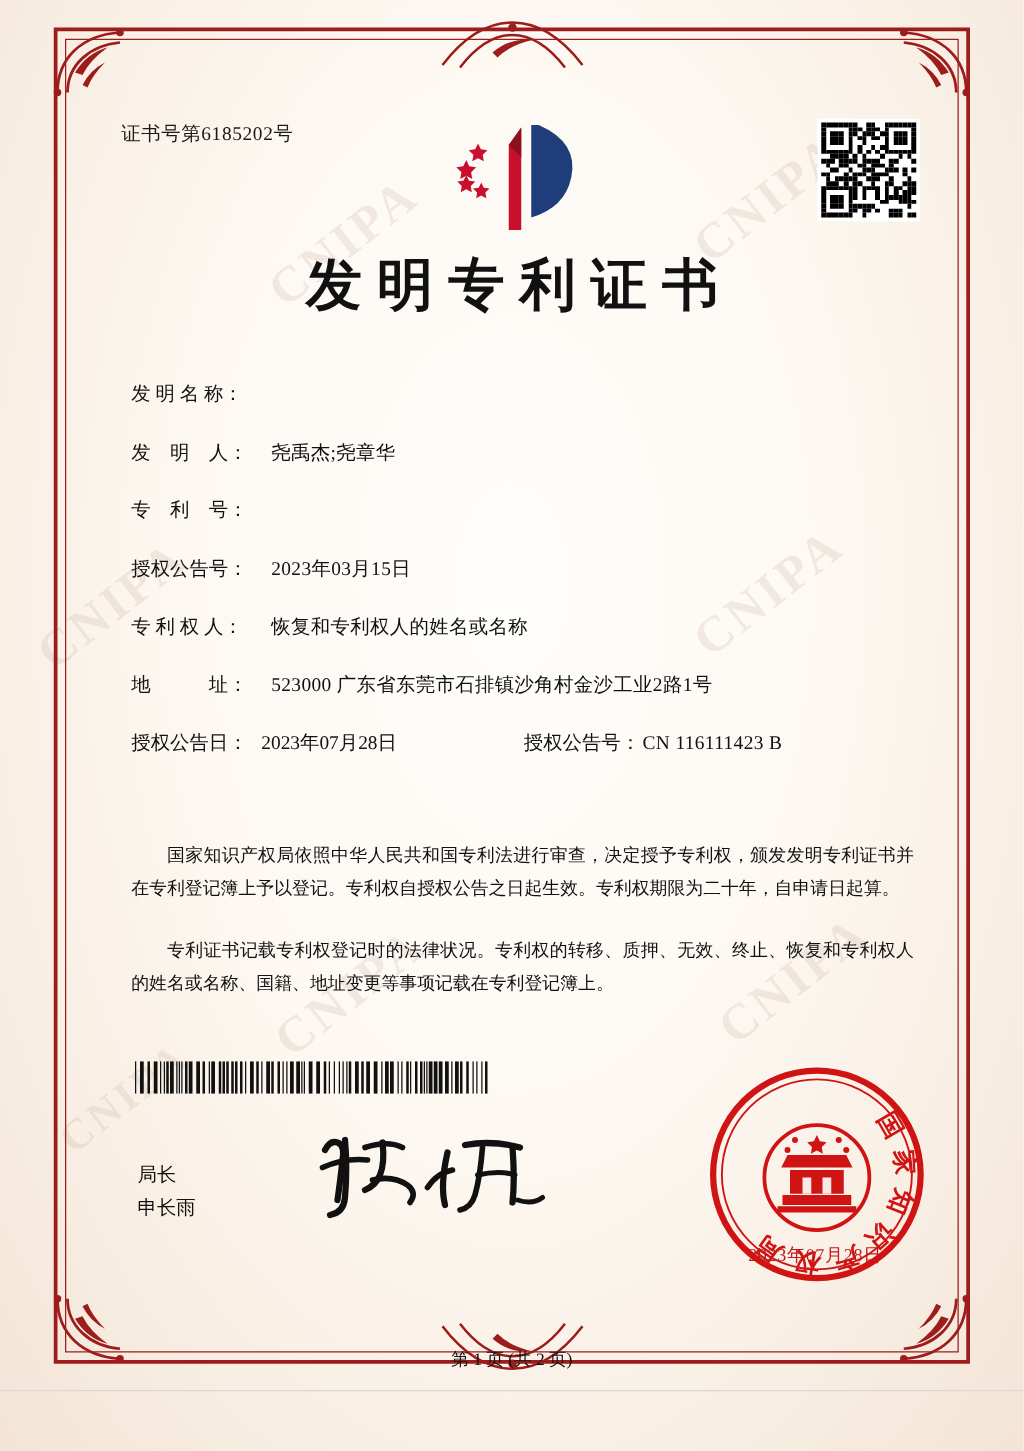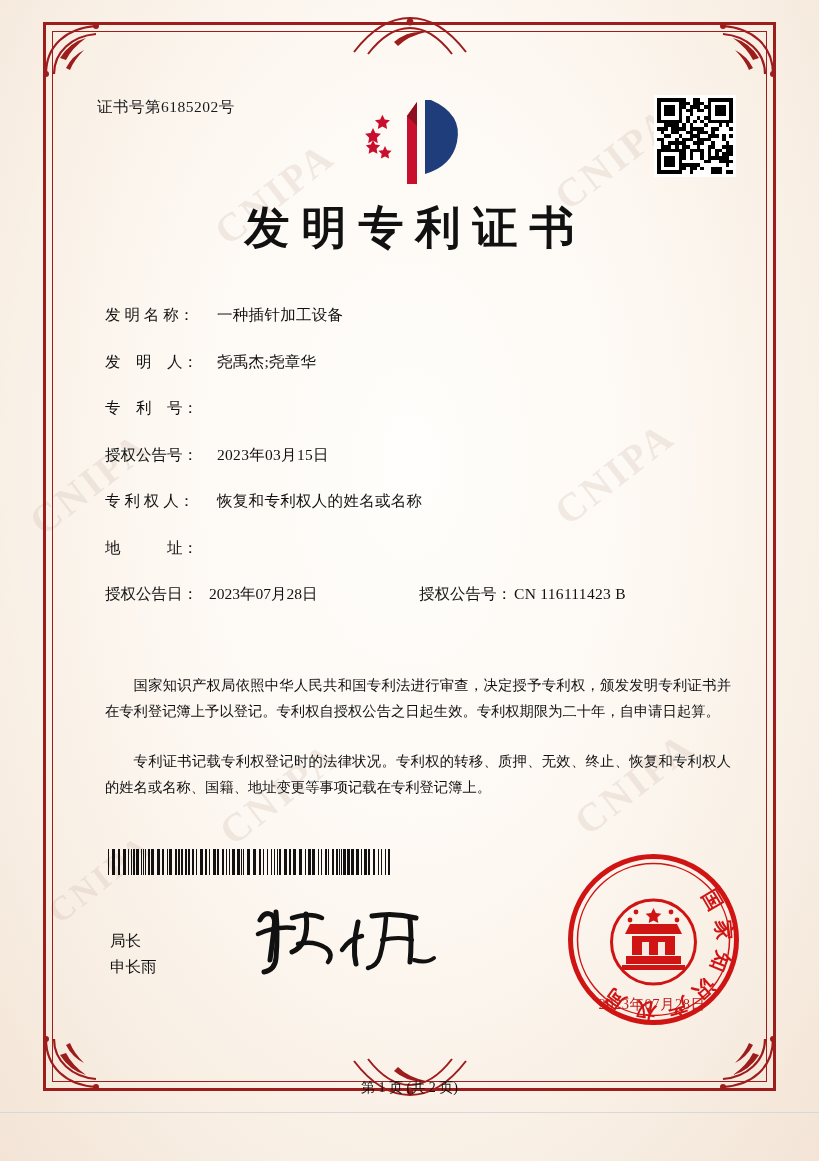--- a/index.html
+++ b/index.html
@@ -821,39 +821,39 @@
         <i></i>
         <i></i>
       </div>
   </div>
 
   <div class="title">发明专利证书</div>
 
   <div class="fields">
     <div class="field-row">
       <div class="field-label">发 明 名 称：</div>
-      <div class="field-value">一种插针加工设备</div>
     </div>
     <div class="field-row">
       <div class="field-label">发　明　人：</div>
       <div class="field-value">尧禹杰;尧章华</div>
     </div>
     <div class="field-row">
       <div class="field-label">专　利　号：</div>
     </div>
     <div class="field-row">
       <div class="field-label">授权公告号：</div>
       <div class="field-value">2023年03月15日</div>
     </div>
     <div class="field-row">
       <div class="field-label">专 利 权 人：</div>
       <div class="field-value">恢复和专利权人的姓名或名称</div>
     </div>
     <div class="field-row">
       <div class="field-label">地　　　址：</div>
+      <div class="field-value">523000 广东省东莞市石排镇沙角村金沙工业2路1号</div>
     </div>
     <div class="field-row dual">
       <div class="field-label">授权公告日：</div>
       <div class="first-value">2023年07月28日</div>
       <div class="second-label">授权公告号：</div>
       <div class="field-value">CN 116111423 B</div>
     </div>
   </div>
 
   <div class="para para2">专利证书记载专利权登记时的法律状况。专利权的转移、质押、无效、终止、恢复和专利权人的姓名或名称、国籍、地址变更等事项记载在专利登记簿上。</div>

